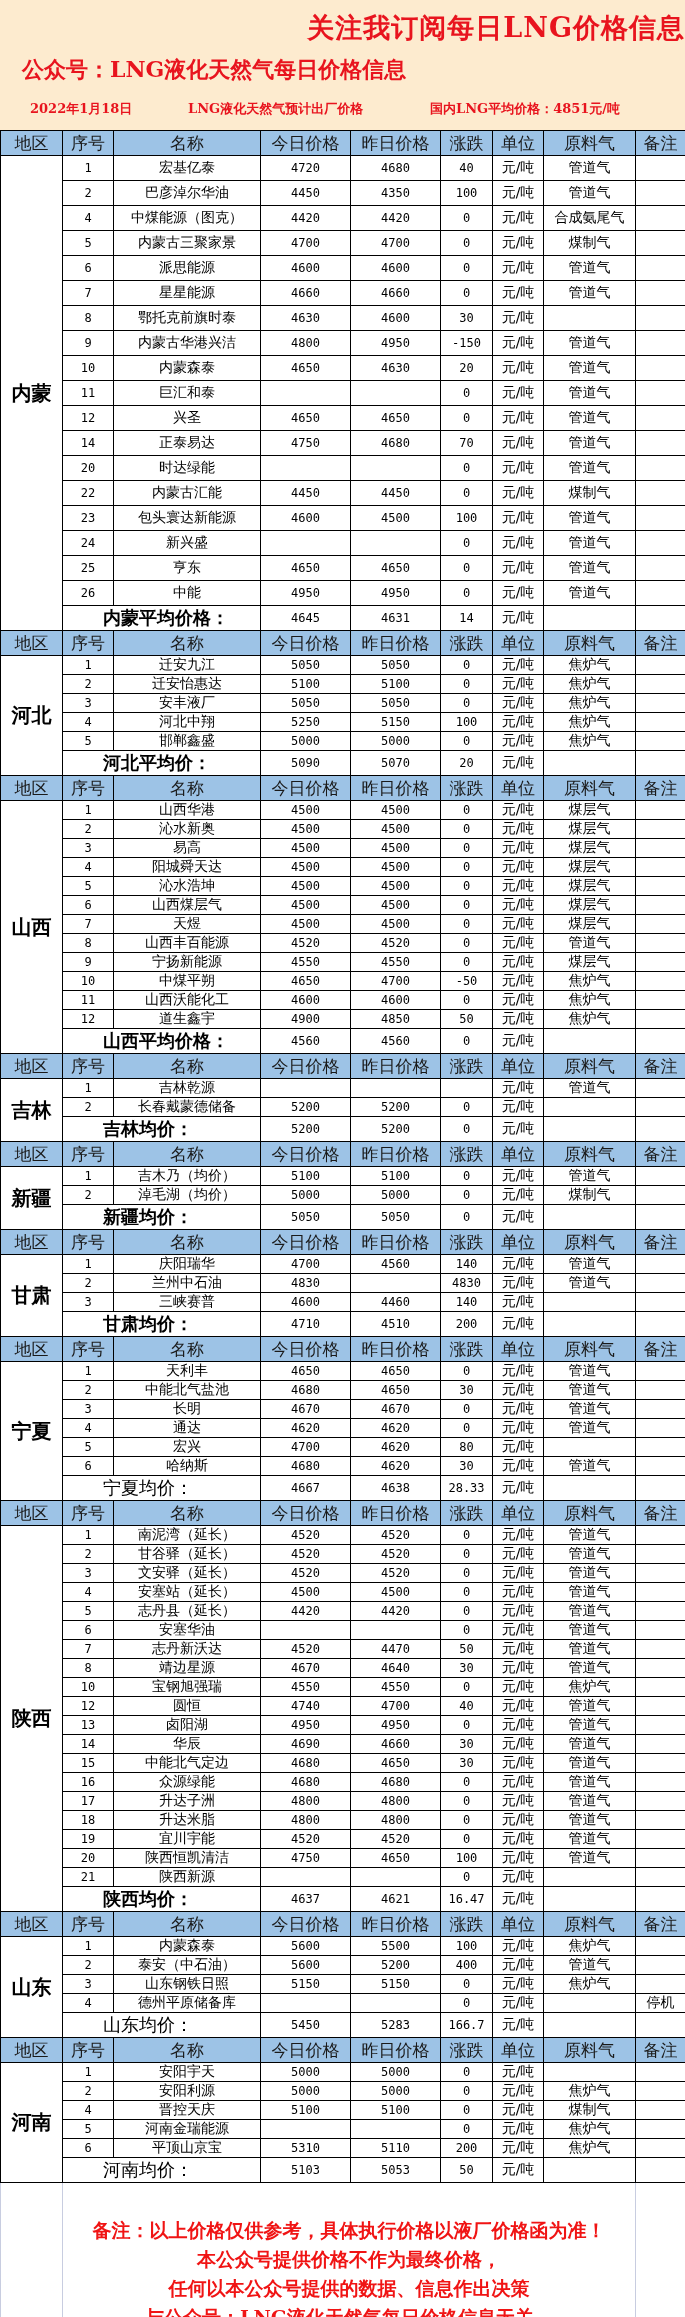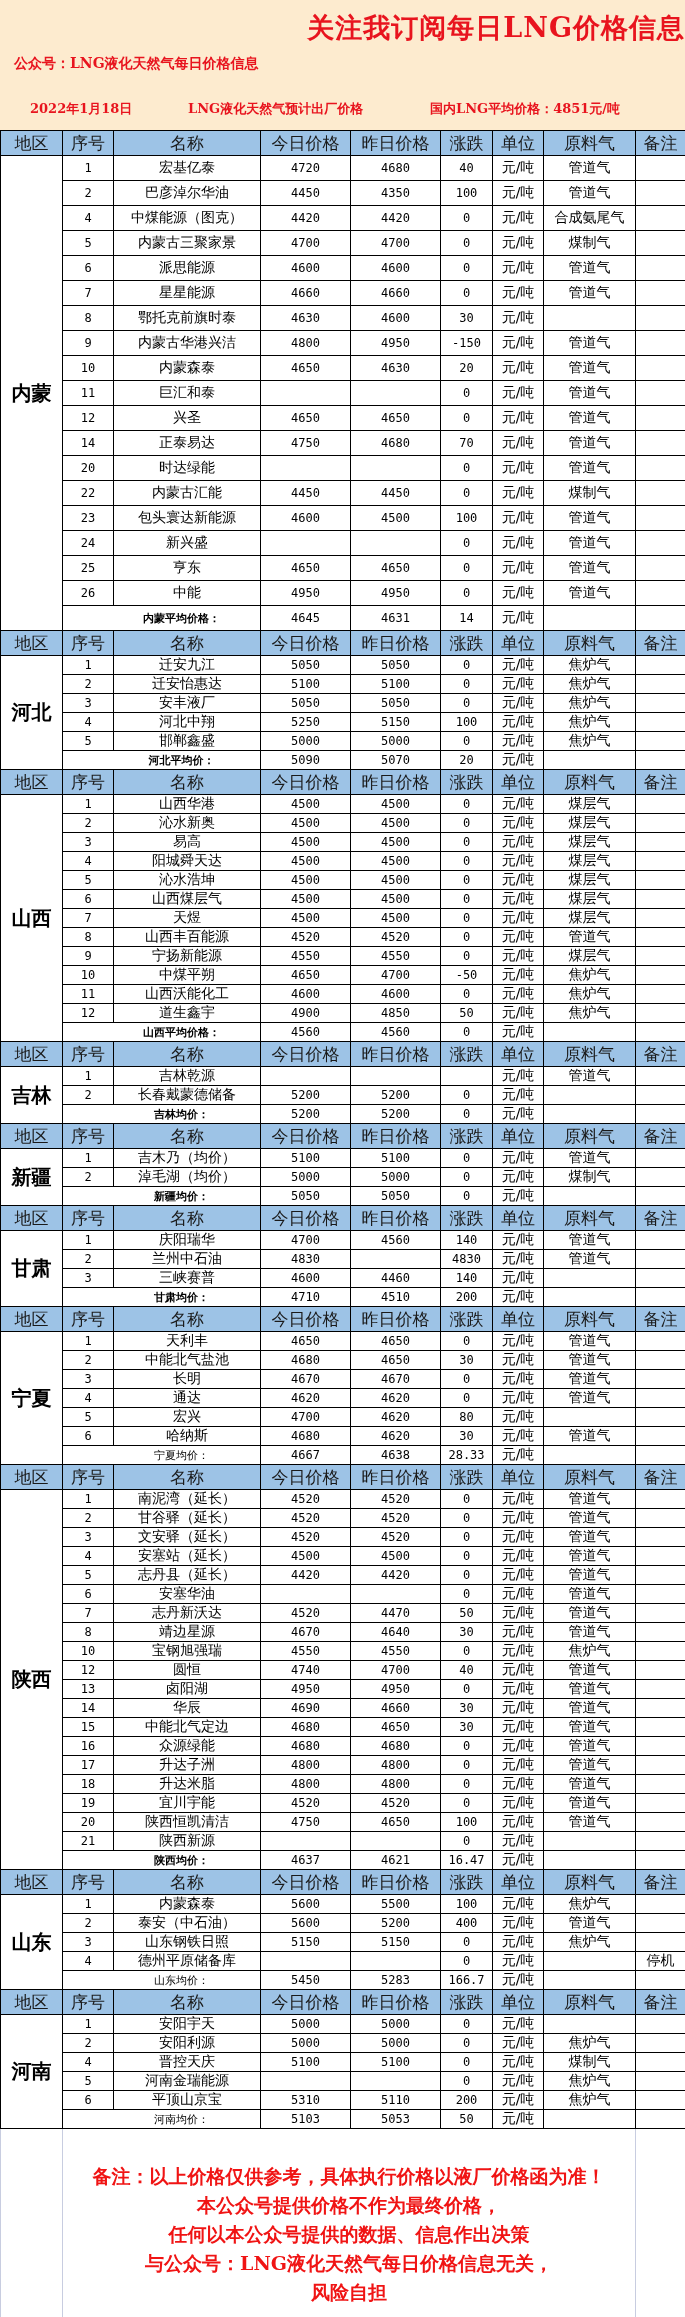--- a/index.html
+++ b/index.html
@@ -18,24 +18,24 @@
   .banner .title {
     position: absolute; left: 0; top: 10px; width: 685px;
     text-align: right;
     color: #e8141e;
     font-family: "DejaVu Serif", "Liberation Serif", serif;
     font-size: 27px;
     font-weight: bold;
     letter-spacing: 1px;
   }
   .banner .subtitle {
-    position: absolute; left: 14px; top: 55px;
+    position: absolute; left: 22px; top: 55px;
     color: #e8141e;
     font-family: "DejaVu Serif", "Liberation Serif", serif;
-    font-size: 14px;
+    font-size: 22px;
     font-weight: bold;
   }
   .banner .infoline {
     position: absolute; left: 0; top: 100px; width: 685px;
     color: #e8141e;
     font-family: "DejaVu Serif", "Liberation Serif", serif;
     font-size: 13px;
     font-weight: bold;
   }
   .banner .infoline span { position: absolute; white-space: nowrap; }
@@ -63,21 +63,21 @@
   }
   tr.big td { height: 24px; }
   tr.small td { height: 18px; }
   td.region {
     font-weight: bold;
     font-size: 20px;
     vertical-align: middle;
   }
   td.num { font-family: "DejaVu Sans Mono", "Liberation Mono", monospace; font-size: 12px; }
   td.name { font-size: 14px; }
-  td.avg-label { font-weight: bold; font-size: 11px; text-align: center; padding-left: 40px; }
+  td.avg-label { font-weight: bold; font-size: 18px; text-align: left; padding-left: 40px; }
   td.avg-label.plain { font-weight: normal; margin-top: 12px; }
   .disclaimer-row td { height: 203px; border-top: 1px solid #000; border-color: #c8cde0; }
   .disclaimer {
     color: #f01414;
     font-family: "DejaVu Serif", "Liberation Serif", serif;
     font-size: 19px;
     font-weight: bold;
     line-height: 29px;
     white-space: normal;
     text-align: center;

